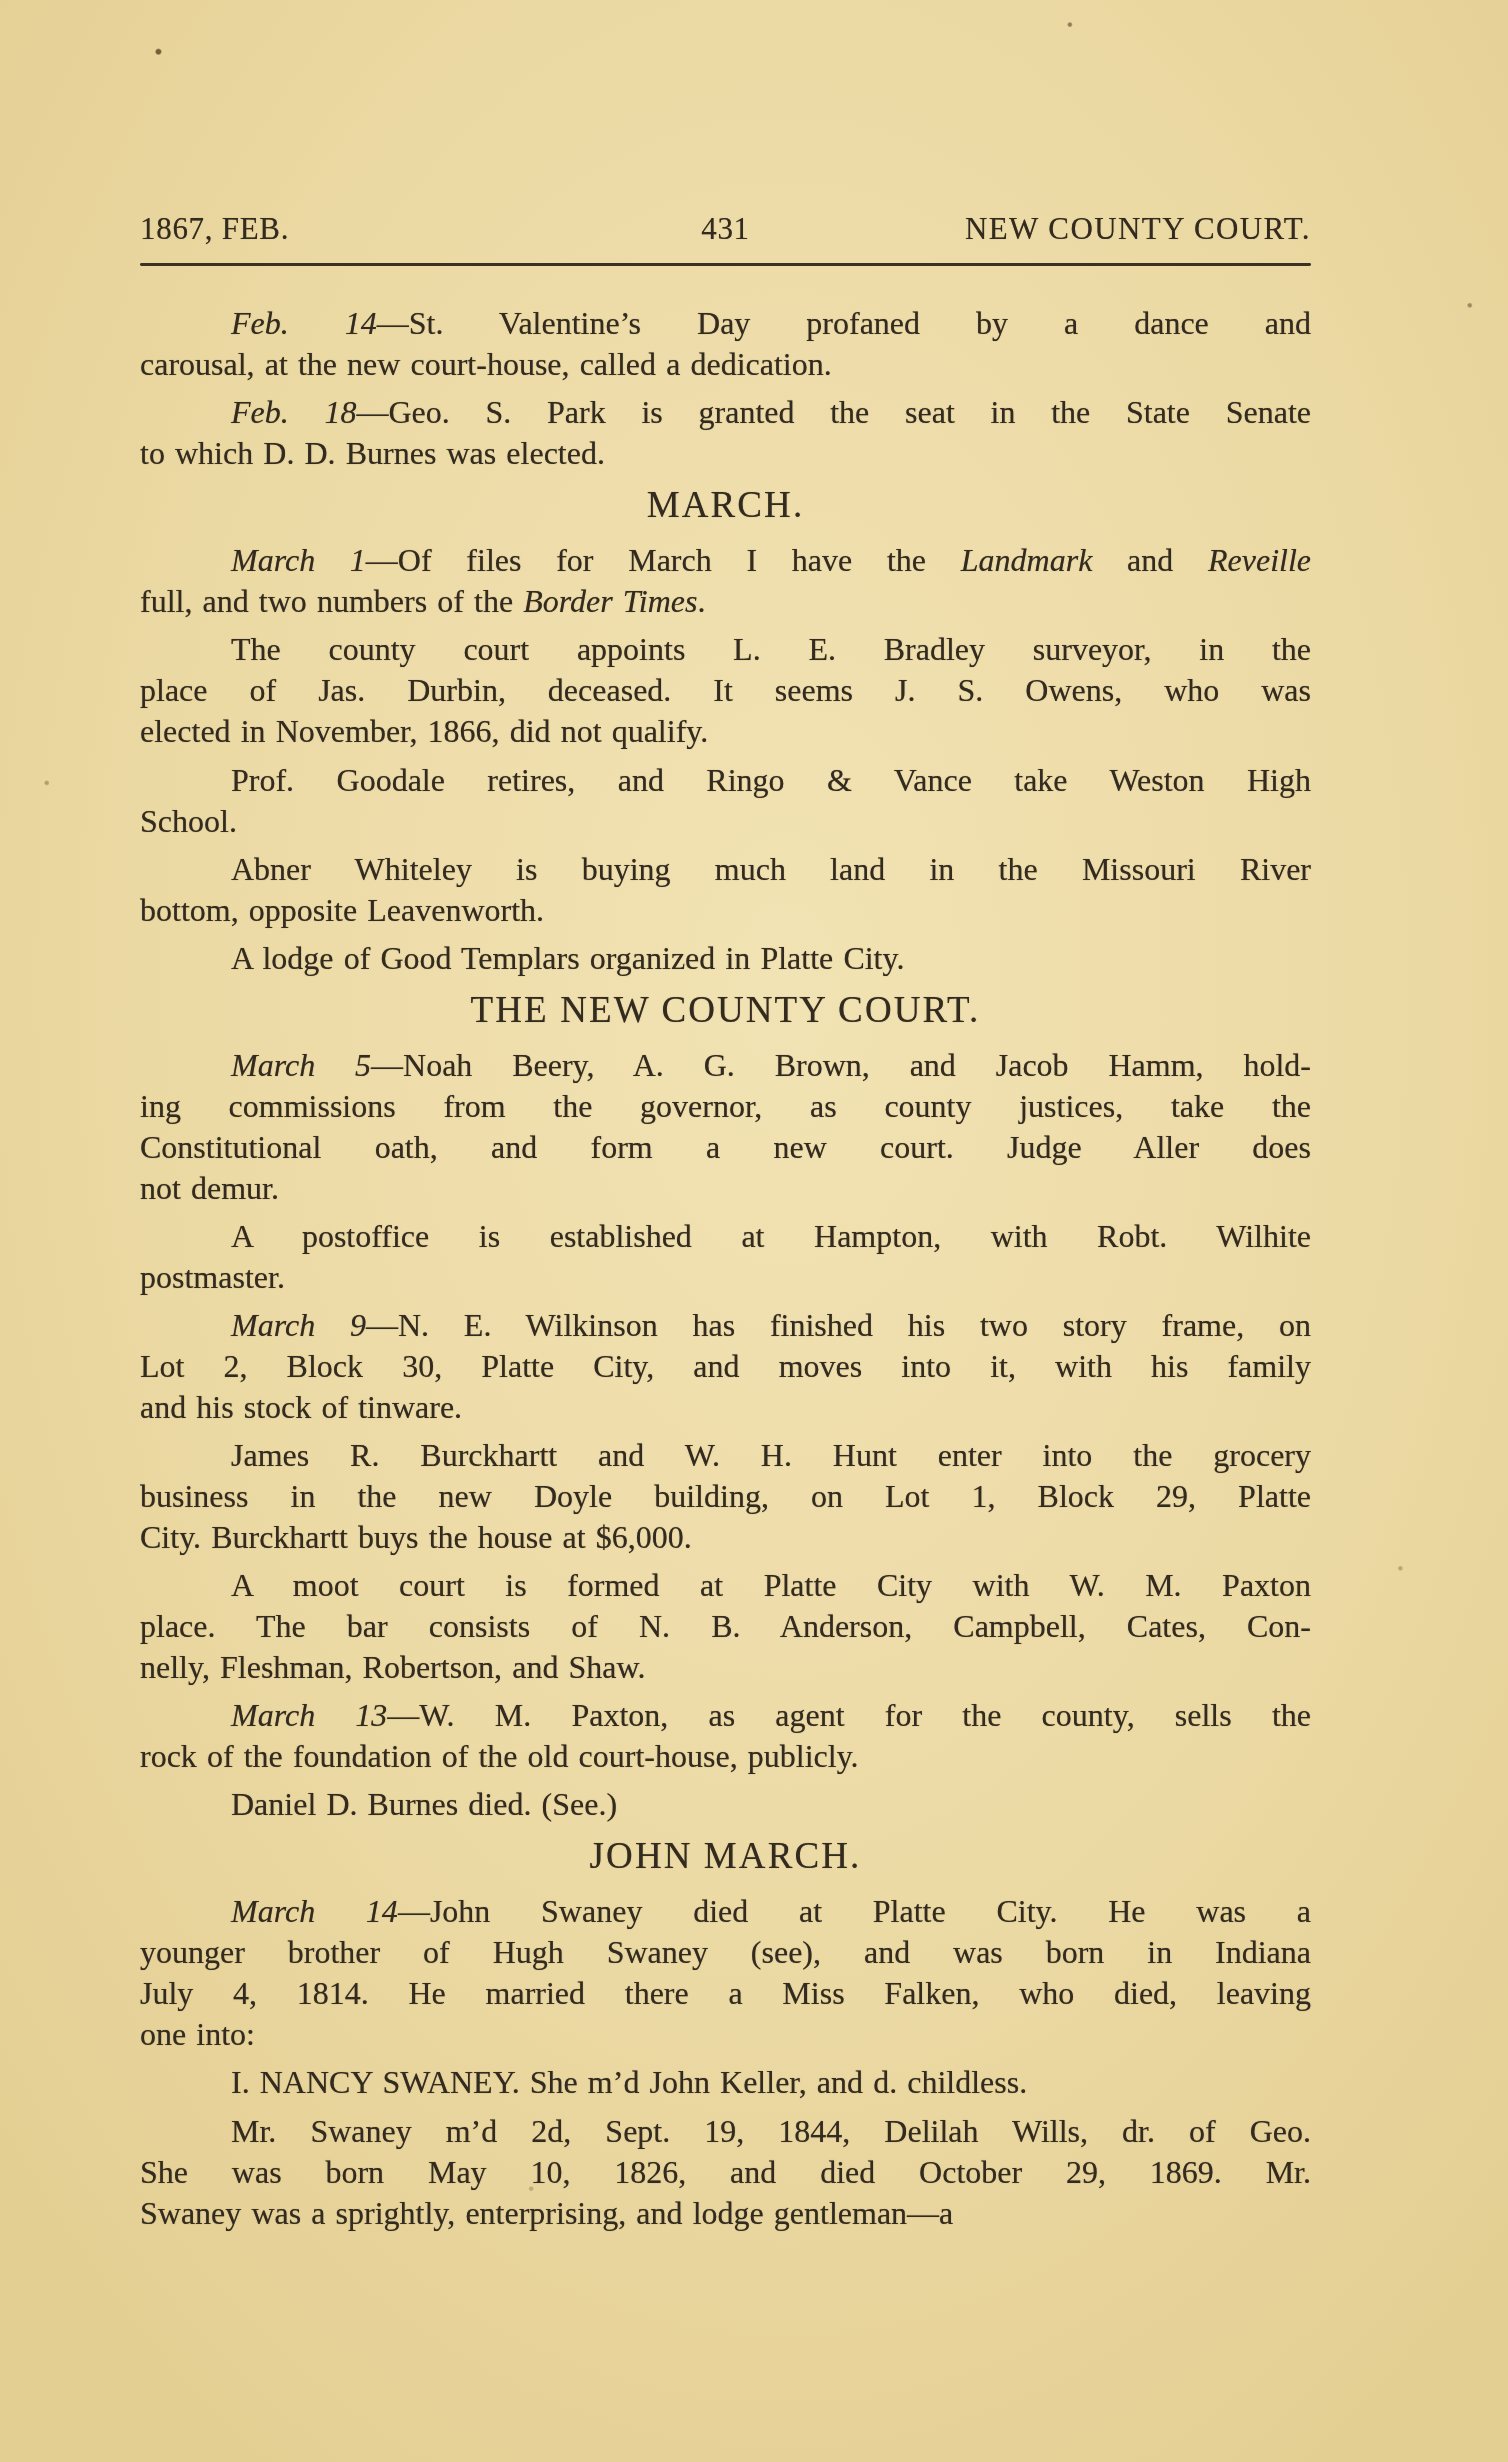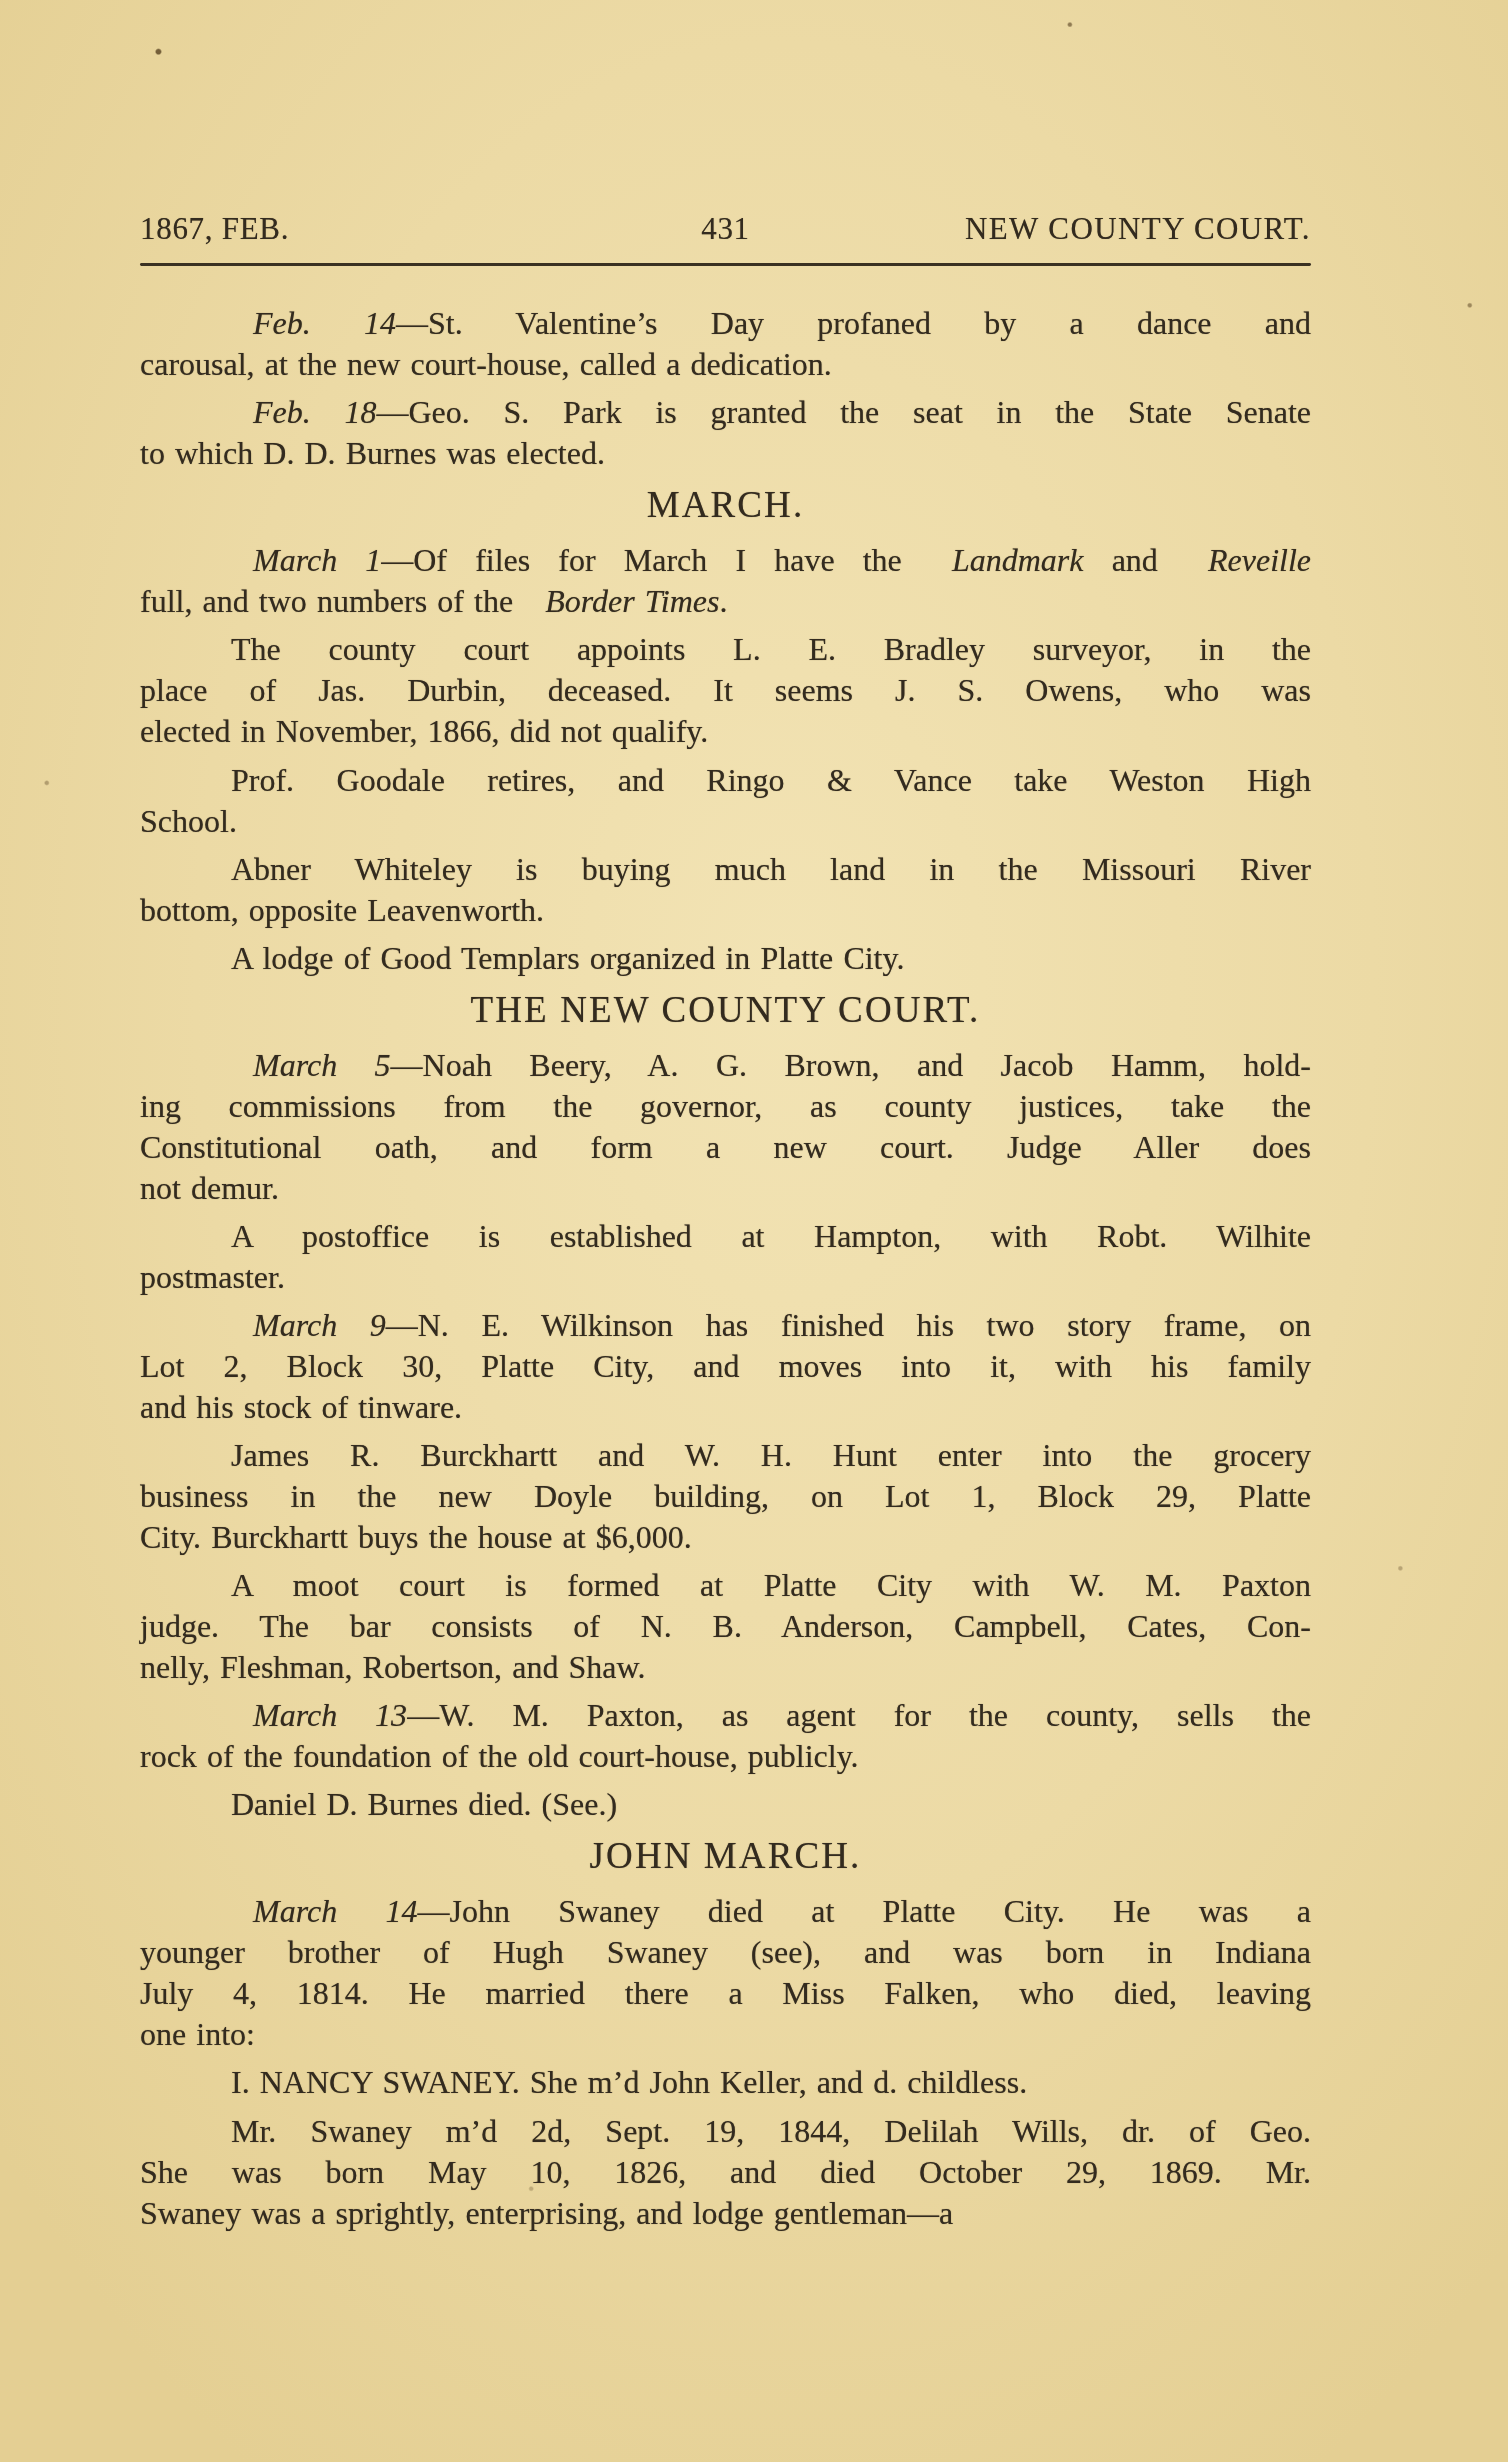--- a/index.html
+++ b/index.html
@@ -60,21 +60,21 @@
   }
   .line.final { text-align-last: left; font-family: Liberation Serif, serif; }
   .line.first { text-indent: 91px; }
   .heading {
     text-align: center;
     font-size: 37px;
     line-height: 44px;
     letter-spacing: 2.1px;
     margin: 9px 0 13px 0;
   }
-  em { font-style: italic; margin-left: 22px; }
+  em { font-style: italic; }
 </style>
 </head>
 <body>
 
 <div class="page">
   <div class="running-header">
     <span class="hdr-left">1867, FEB.</span>
     <span class="hdr-center">431</span>
     <span class="hdr-right">NEW COUNTY COURT.</span>
   </div>
@@ -125,21 +125,21 @@
         <div class="line"><span>Lot 2, Block 30, Platte City, and moves into it, with his family</span></div>
         <div class="line final"><span>and his stock of tinware.</span></div>
       </div>
       <div class="paragraph">
         <div class="line first"><span>James R. Burckhartt and W. H. Hunt enter into the grocery</span></div>
         <div class="line"><span>business in the new Doyle building, on Lot 1, Block 29, Platte</span></div>
         <div class="line final"><span>City.  Burckhartt buys the house at $6,000.</span></div>
       </div>
       <div class="paragraph">
         <div class="line first"><span>A moot court is formed at Platte City with W. M. Paxton</span></div>
-        <div class="line"><span>judge.  The bar consists of N. B. Anderson, Campbell, Cates, Con-</span></div>
+        <div class="line"><span>place.  The bar consists of N. B. Anderson, Campbell, Cates, Con-</span></div>
         <div class="line final"><span>nelly, Fleshman, Robertson, and Shaw.</span></div>
       </div>
       <div class="paragraph">
         <div class="line first"><em>March 13</em><span>—W. M. Paxton, as agent for the county, sells the</span></div>
         <div class="line final"><span>rock of the foundation of the old court-house, publicly.</span></div>
       </div>
       <div class="paragraph">
         <div class="line first final"><span>Daniel D. Burnes died.  (See.)</span></div>
       </div>
       <div class="heading">JOHN MARCH.</div>

